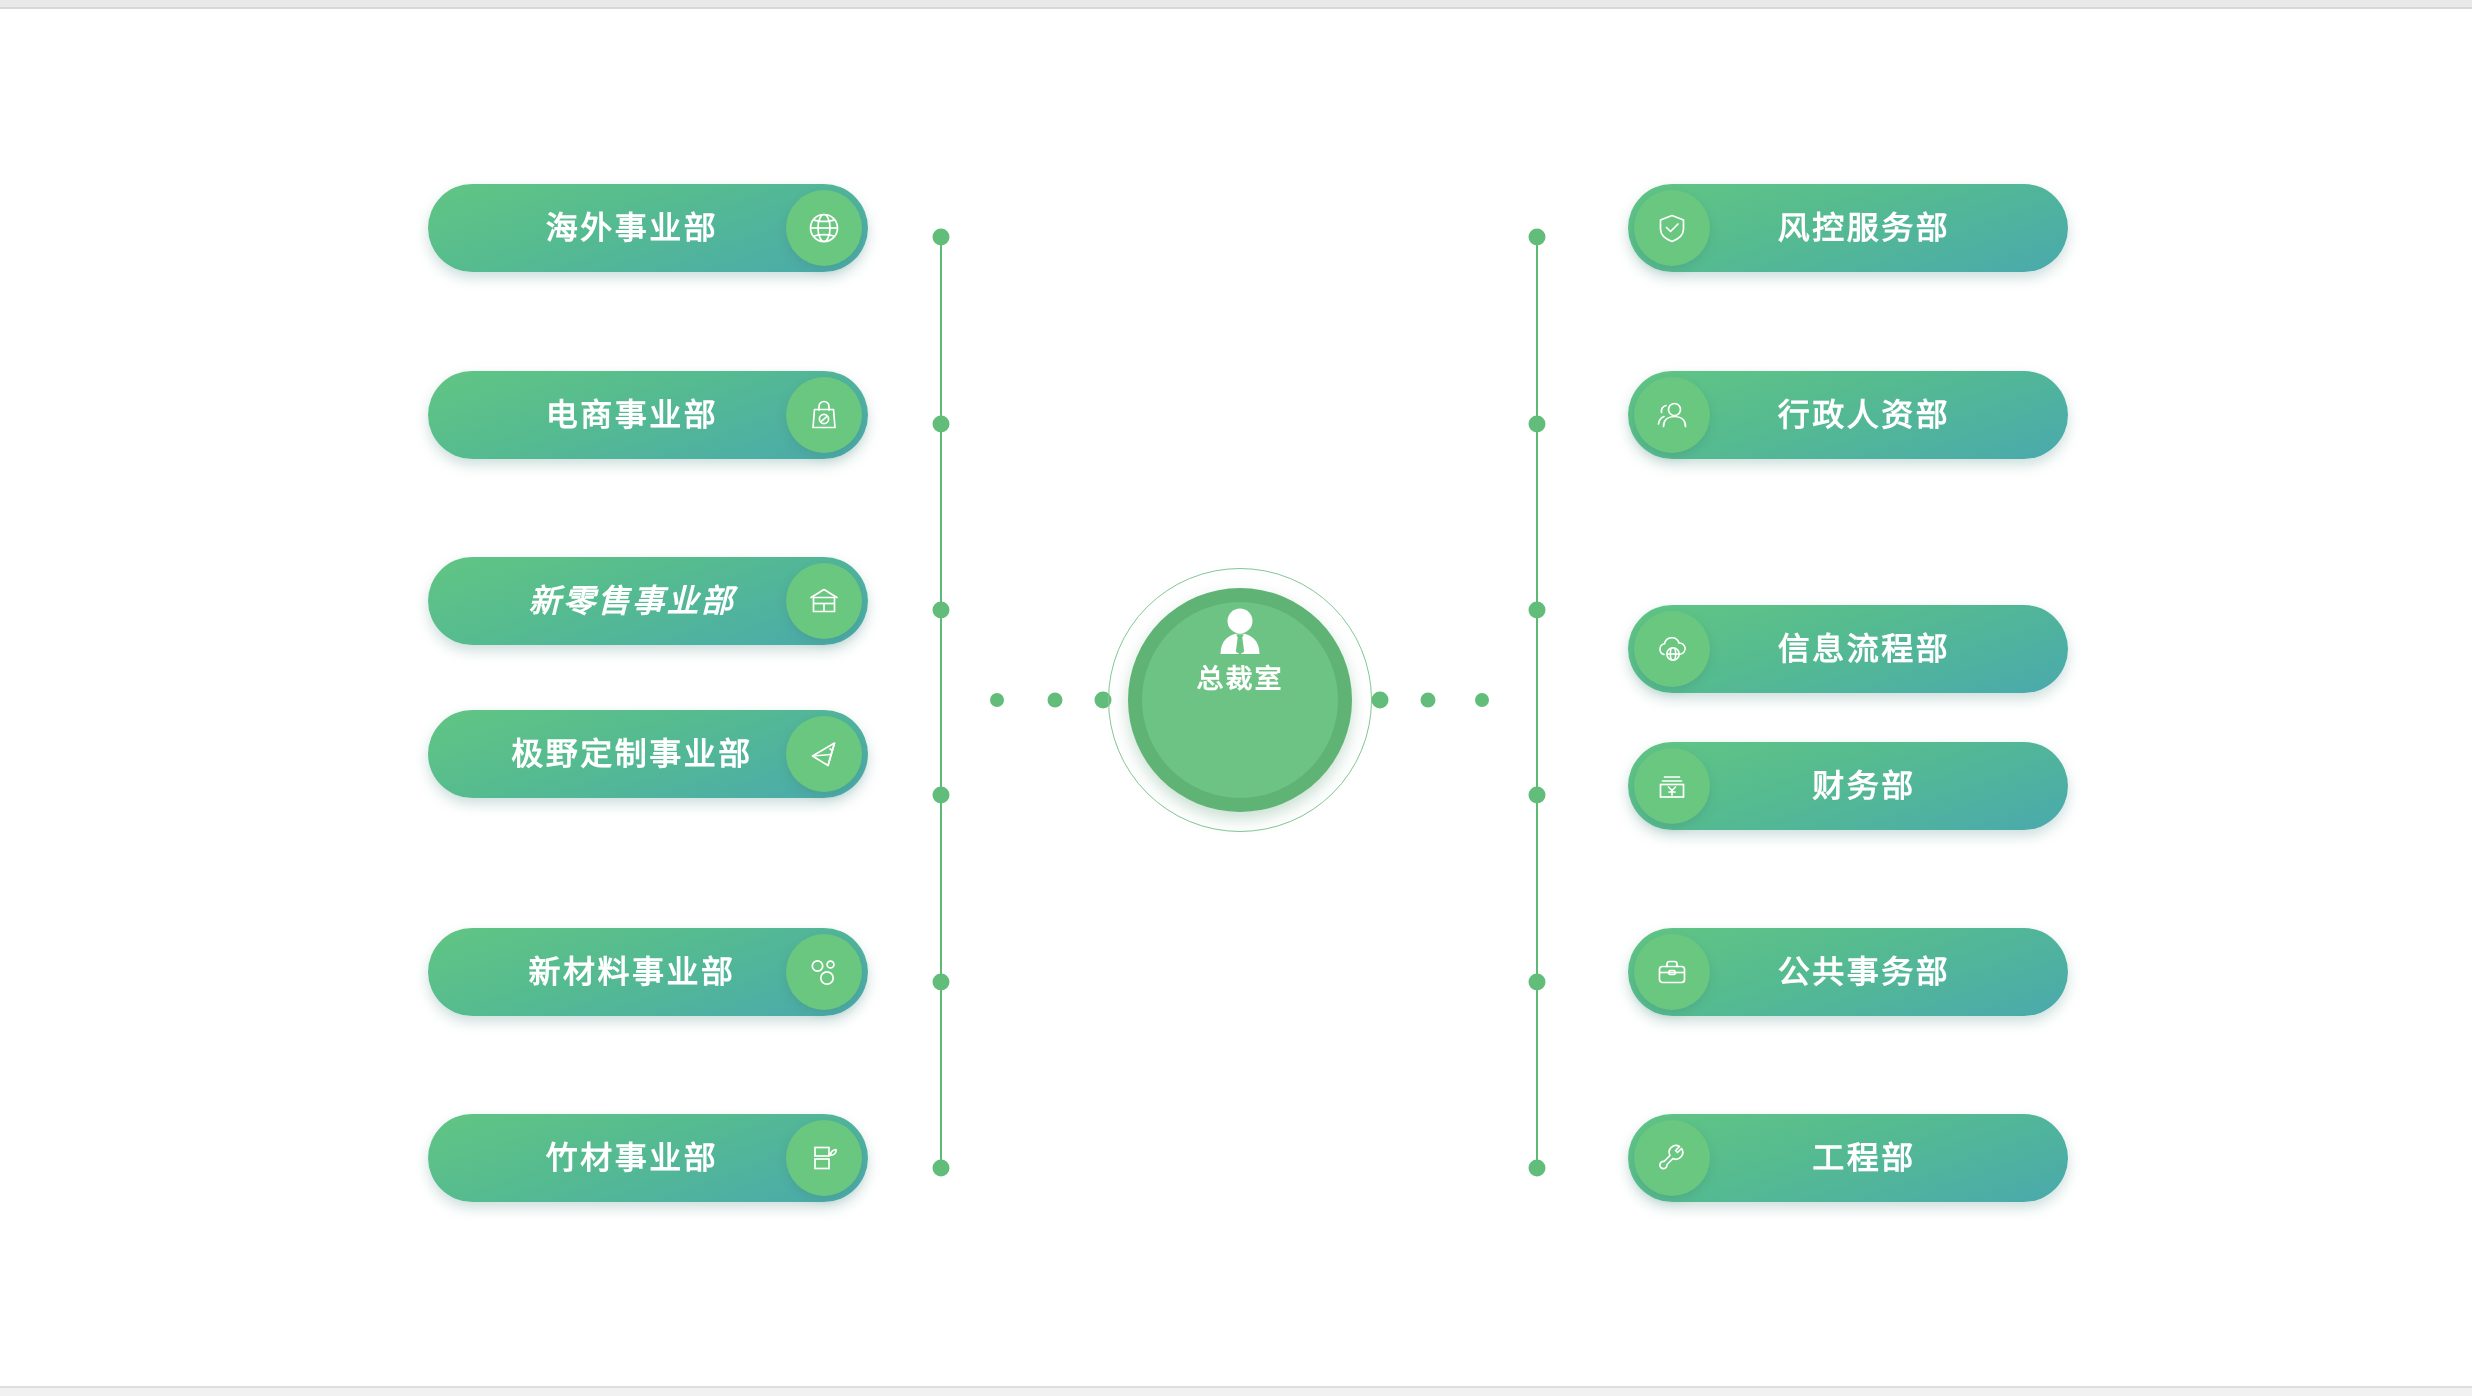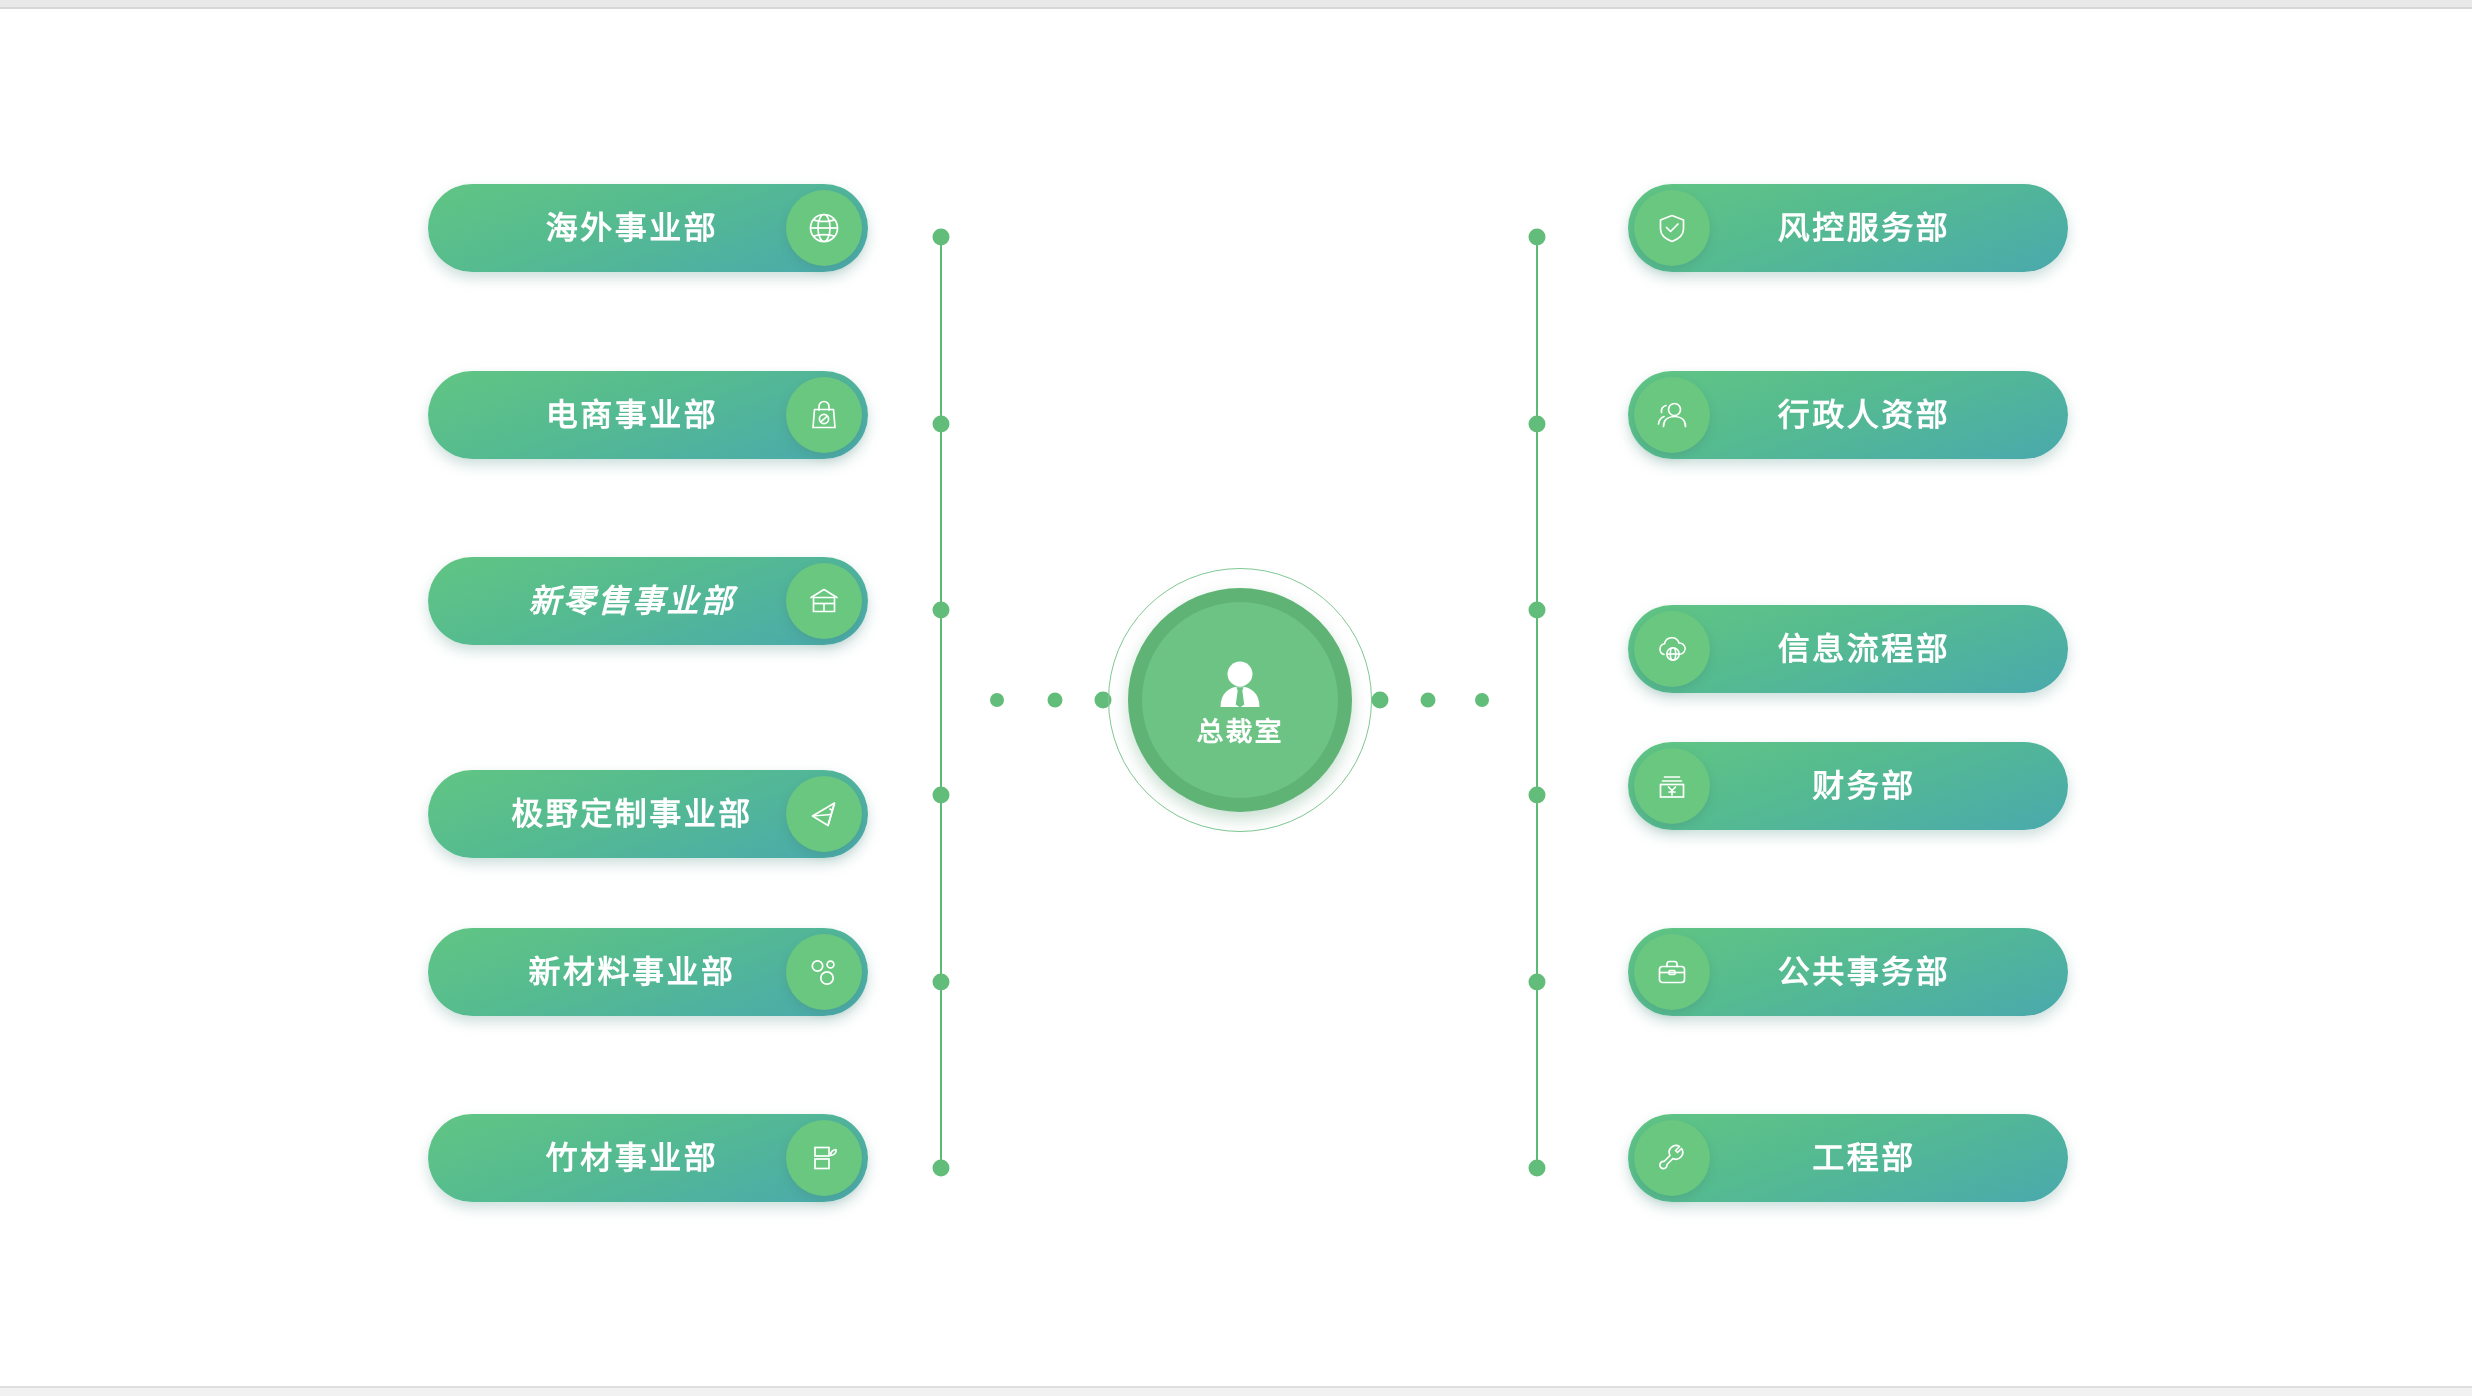--- a/index.html
+++ b/index.html
@@ -127,21 +127,20 @@
     top: 700px;
     width: 196px;
     height: 196px;
     margin-left: -98px;
     margin-top: -98px;
     border-radius: 50%;
     background: #6cc384;
     display: flex;
     flex-direction: column;
     align-items: center;
-    justify-content: center;
   }
   .hub-core svg { display: block; margin-bottom: 6px; }
   .hub-label {
     color: #ffffff;
     font-size: 27px;
     font-weight: 700;
     letter-spacing: 2px;
     line-height: 1;
   }
 </style>
@@ -223,21 +222,21 @@
     <span class="icon-badge">
       <svg width="40" height="40" viewBox="0 0 40 40" fill="none" stroke="#ffffff" stroke-width="1.7">
         <path d="M7 16.5 L20 8.5 L33 16.5" stroke-linejoin="round" stroke-linecap="round"></path>
         <path d="M9.5 16.5 H30.5 V30.5 H9.5 Z"></path>
         <line x1="9.5" y1="22.5" x2="30.5" y2="22.5"></line>
         <line x1="20" y1="22.5" x2="20" y2="30.5"></line>
       </svg>
     </span>
   </div>
 
-  <div class="pill left" style="top:770px;">
+  <div class="pill left" style="top:710px;">
     <span class="pill-label">极野定制事业部</span>
     <span class="icon-badge">
       <svg width="40" height="40" viewBox="0 0 40 40" fill="none" stroke="#ffffff" stroke-width="1.7">
         <path d="M30.5 9 L8.5 22 L24 31.5 Z" stroke-linejoin="round"></path>
         <line x1="30.5" y1="9" x2="24" y2="31.5"></line>
         <line x1="8.5" y1="22" x2="27" y2="20.5"></line>
         <line x1="25.5" y1="14.5" x2="29" y2="17"></line>
       </svg>
     </span>
   </div>

